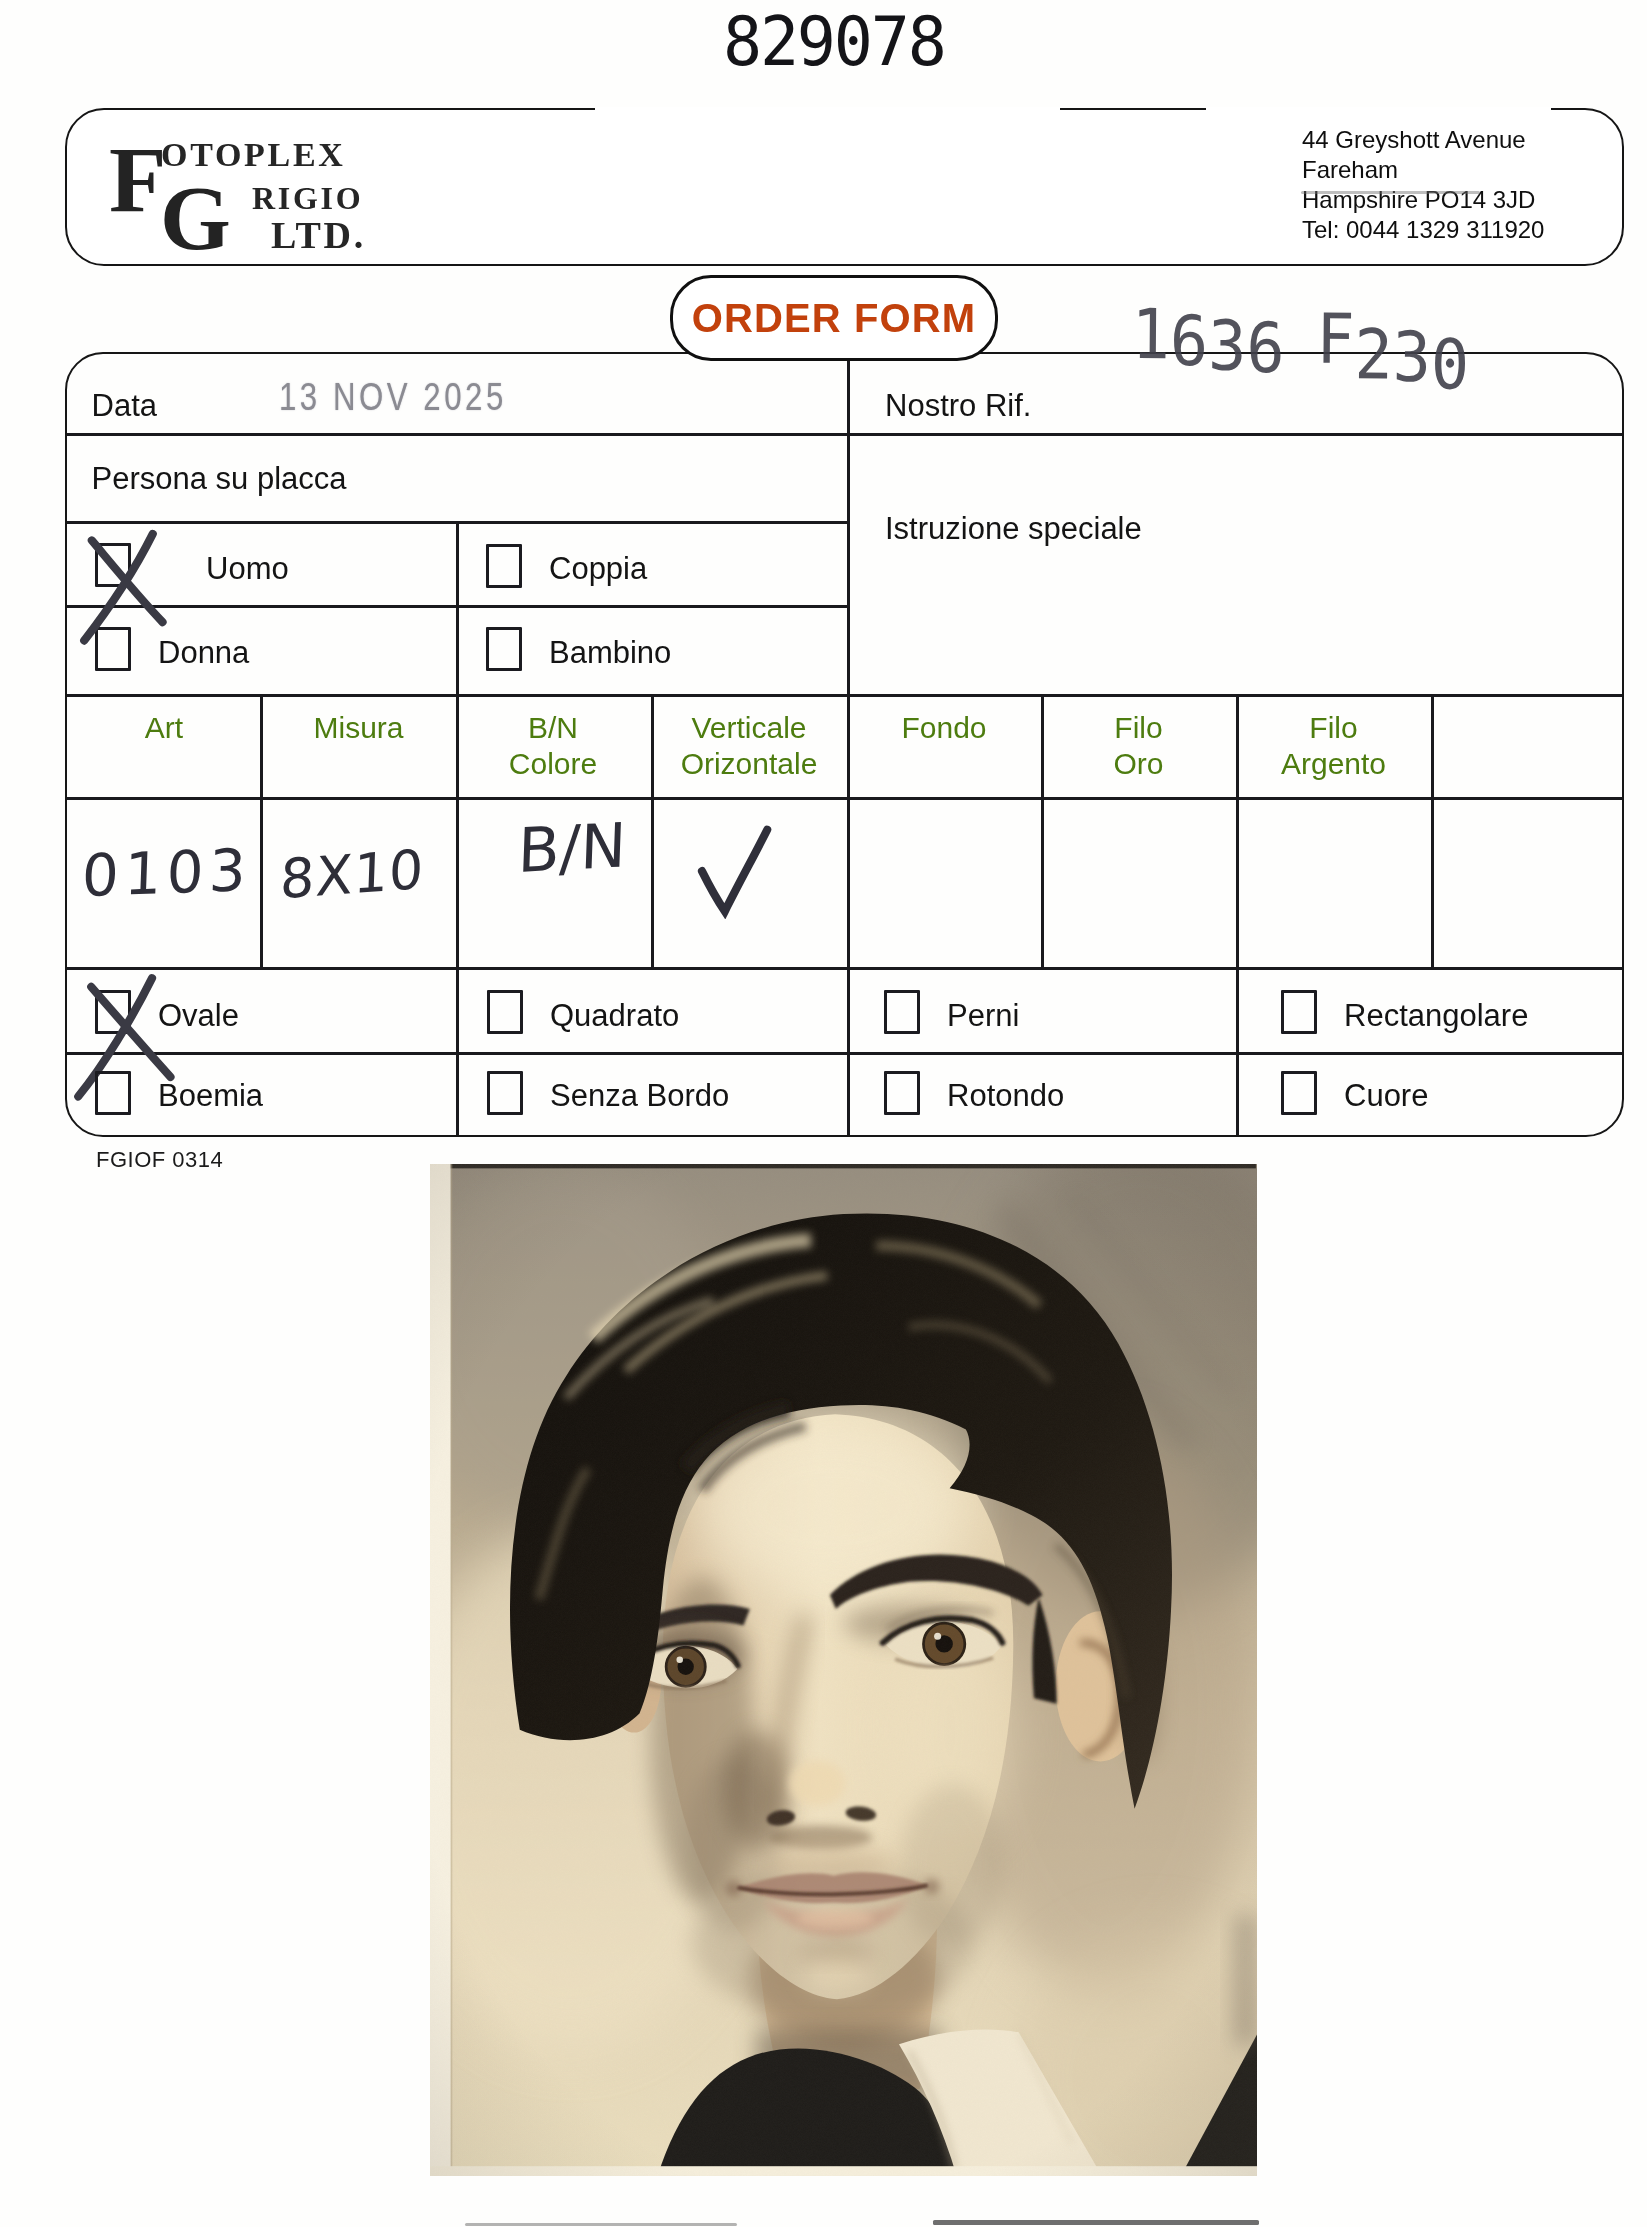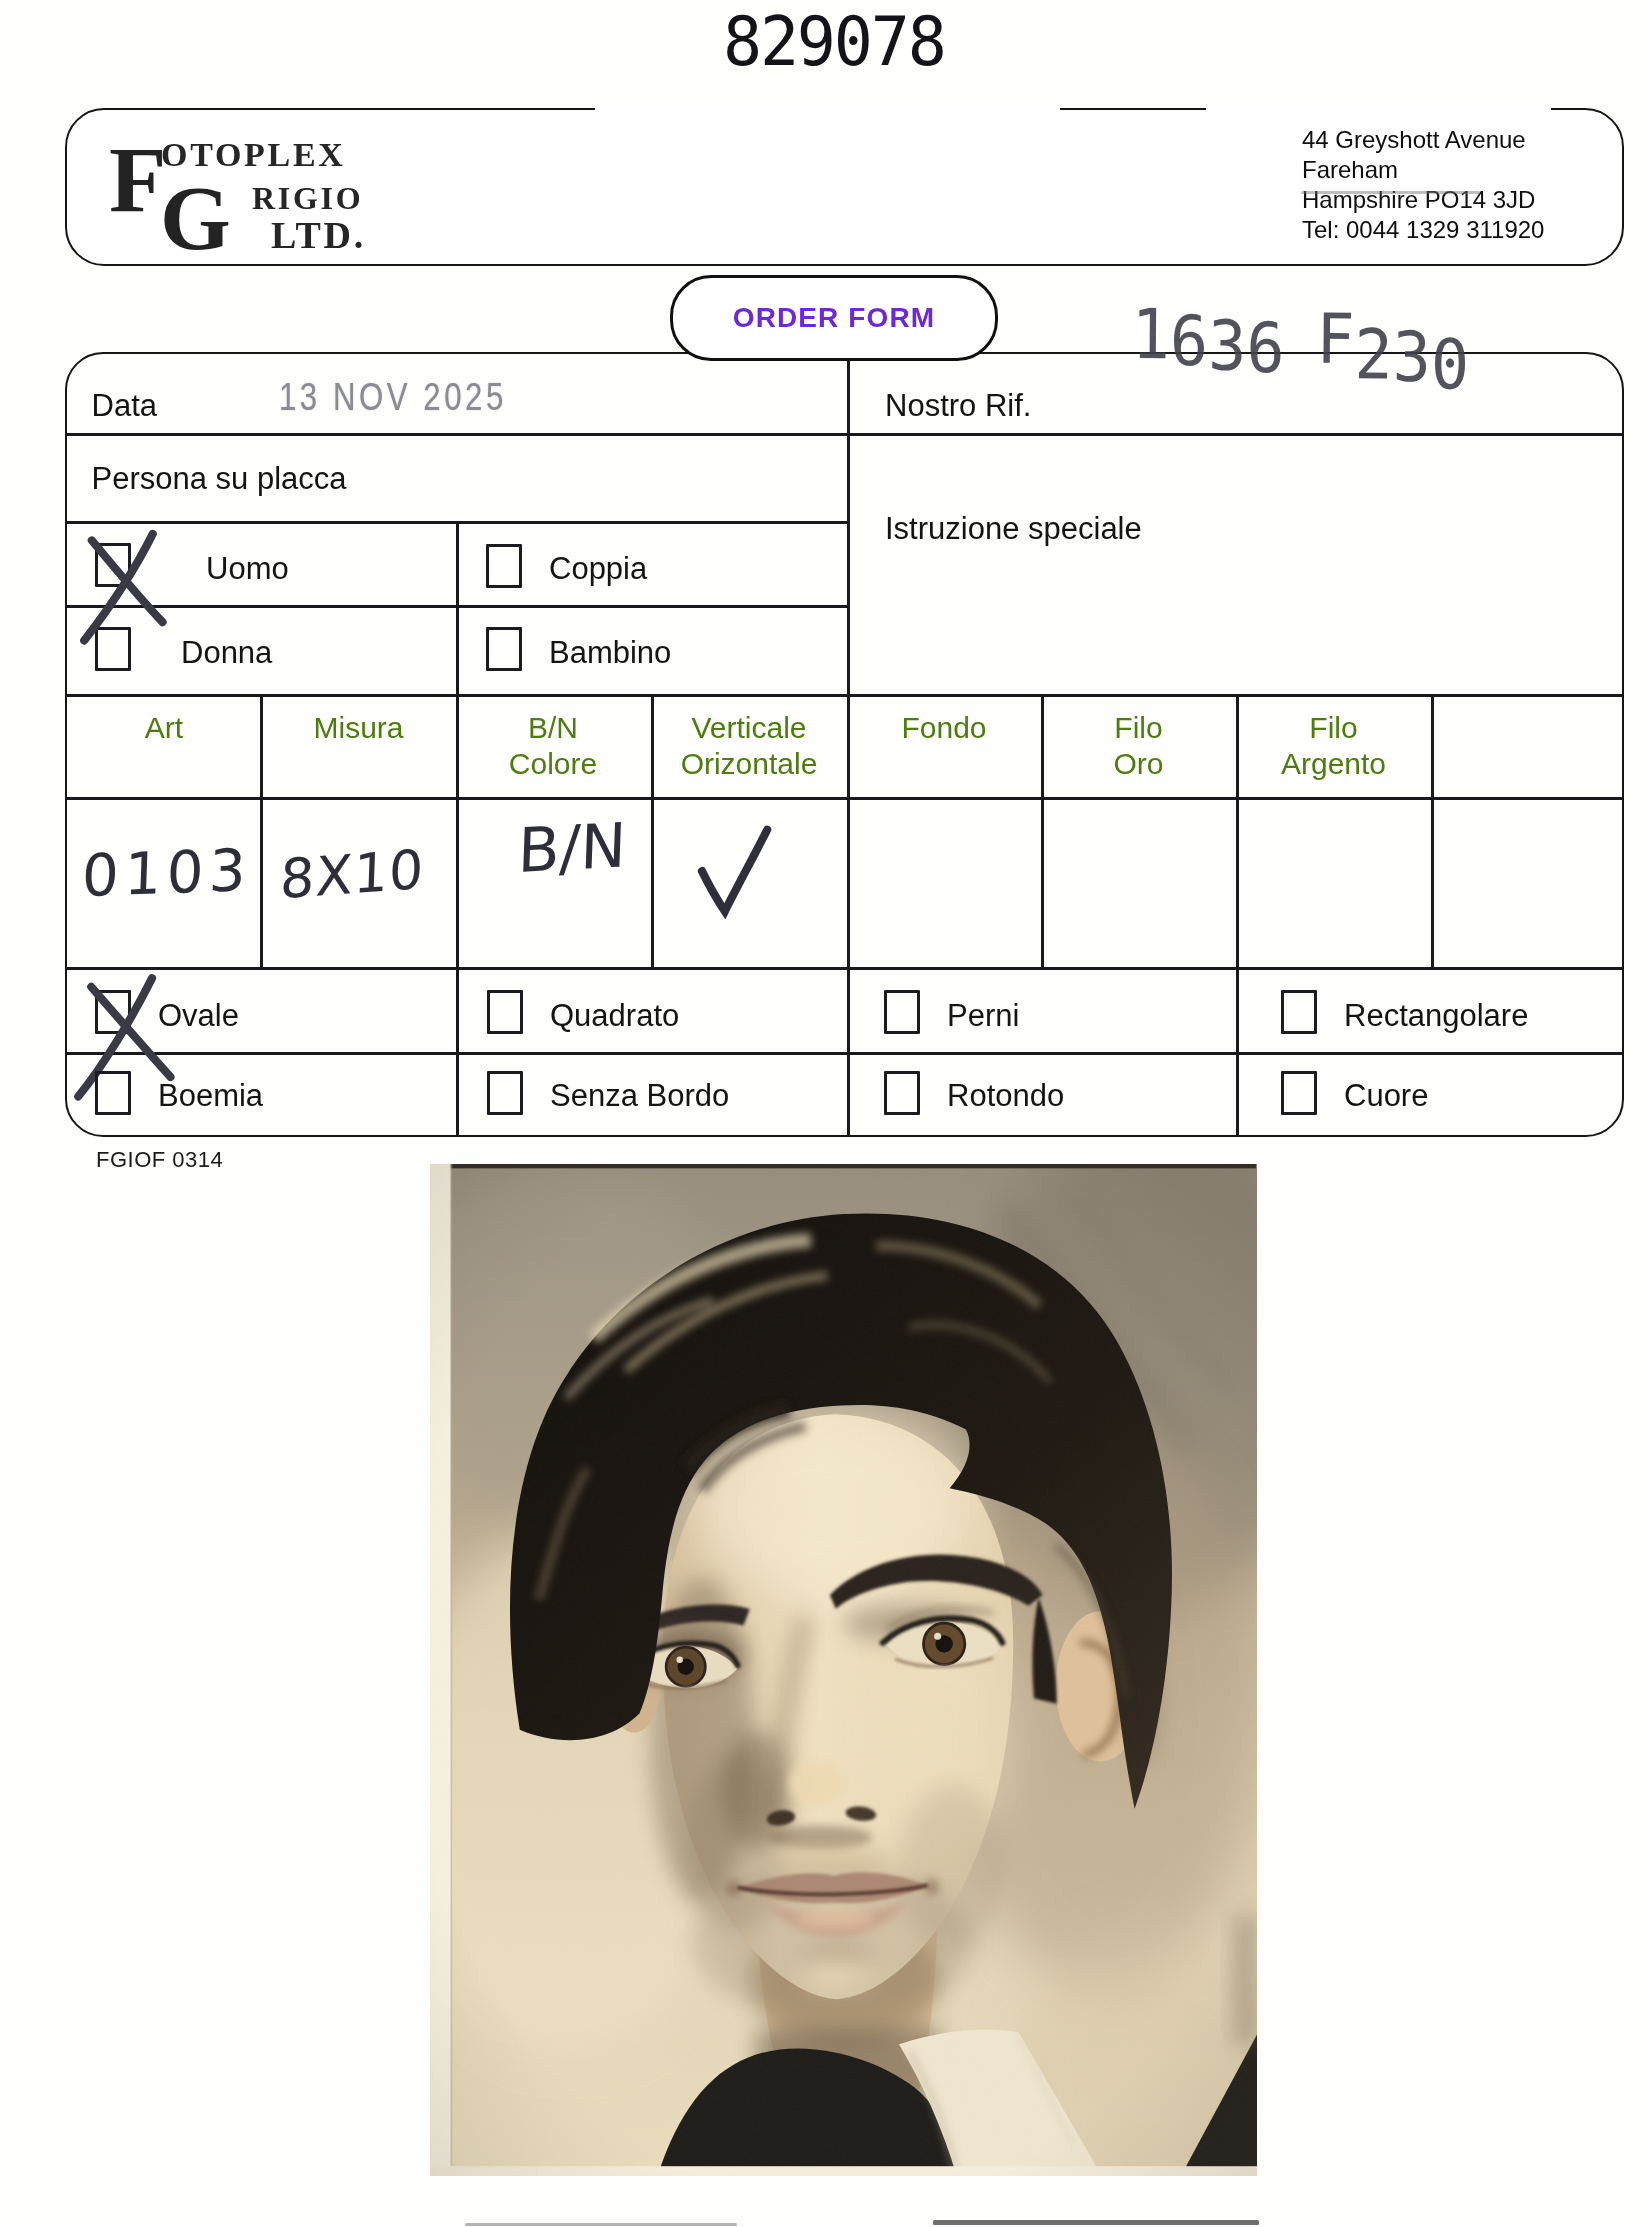--- a/index.html
+++ b/index.html
@@ -15,21 +15,21 @@
   .header-box{left:65px;top:108px;width:1555px;height:154px;border:2.7px solid #151515;border-radius:39px;background:#fff;}
   .border-fade{background:#ffffff;height:6px;}
   .logo-drop{font-family:"Liberation Serif",serif;font-weight:700;color:#232323;line-height:1;}
   .logo-word{font-family:"Liberation Serif",serif;font-weight:700;color:#262626;line-height:1;letter-spacing:2.7px;}
   .addr{left:1302px;top:125px;font-size:24px;line-height:30px;color:#0f0f0f;}
   .artifact{background:#6f6f6f;opacity:.45;border-radius:1.6px;}
 
   
   .pill{left:670px;top:275px;width:322px;height:80px;background:#fff;border:3.3px solid #101010;
     border-radius:41px;display:flex;align-items:center;justify-content:center;z-index:4;}
-  .pill span{font-size:28px;font-weight:700;letter-spacing:1.1px;color:#6d28d9;}
+  .pill span{font-size:40px;font-weight:700;letter-spacing:1.1px;color:#c2410c;}
 
   
   .ref-stamp{left:1132px;top:294px;font-family:"DejaVu Sans Mono",monospace;font-size:69px;
     font-weight:500;color:#41414b;opacity:.9;transform:scaleX(.92) rotate(.4deg);transform-origin:left top;z-index:5;}
   .ref-stamp span{display:inline-block;}
 
   
   .form-table{left:65px;top:352px;width:1555px;height:781px;border:2.7px solid #161616;border-radius:38px;background:transparent;}
   .hline,.vline{position:absolute;background:#1a1a1e;}
   .hline{height:2.7px;}
@@ -108,21 +108,21 @@
     <div class="lbl" style="left:818px;top:34px;">Nostro Rif.</div>
 
     <div class="lbl" style="left:24.5px;top:107px;">Persona su placca</div>
     <div class="lbl" style="left:818px;top:128px;margin-top:29px;">Istruzione speciale</div>
 
     <span class="cb" style="left:28px;top:189px;"></span>
     <div class="lbl" style="left:91px;top:197px;margin-left:48px;">Uomo</div>
     <span class="cb" style="left:419px;top:190px;"></span>
     <div class="lbl" style="left:482px;top:197px;">Coppia</div>
     <span class="cb" style="left:28px;top:273px;"></span>
-    <div class="lbl" style="left:91px;top:281px;margin-left:23px;">Donna</div>
+    <div class="lbl" style="left:91px;top:281px;">Donna</div>
     <span class="cb" style="left:419px;top:273px;"></span>
     <div class="lbl" style="left:482px;top:281px;">Bambino</div>
 
     <svg class="abs" style="left:4.4px;top:156px;" width="120" height="136" viewBox="0 0 220 250">
       <path d="M 38,56 C 75,100 122,158 168,206" stroke="#3a3a44" stroke-width="15" fill="none" stroke-linecap="round"></path>
       <path d="M 150,44 C 116,112 66,186 24,240" stroke="#3a3a44" stroke-width="15" fill="none" stroke-linecap="round"></path>
     </svg>
 
     <div class="hdr" style="left:0;width:194px;">
       <span>Art</span>

